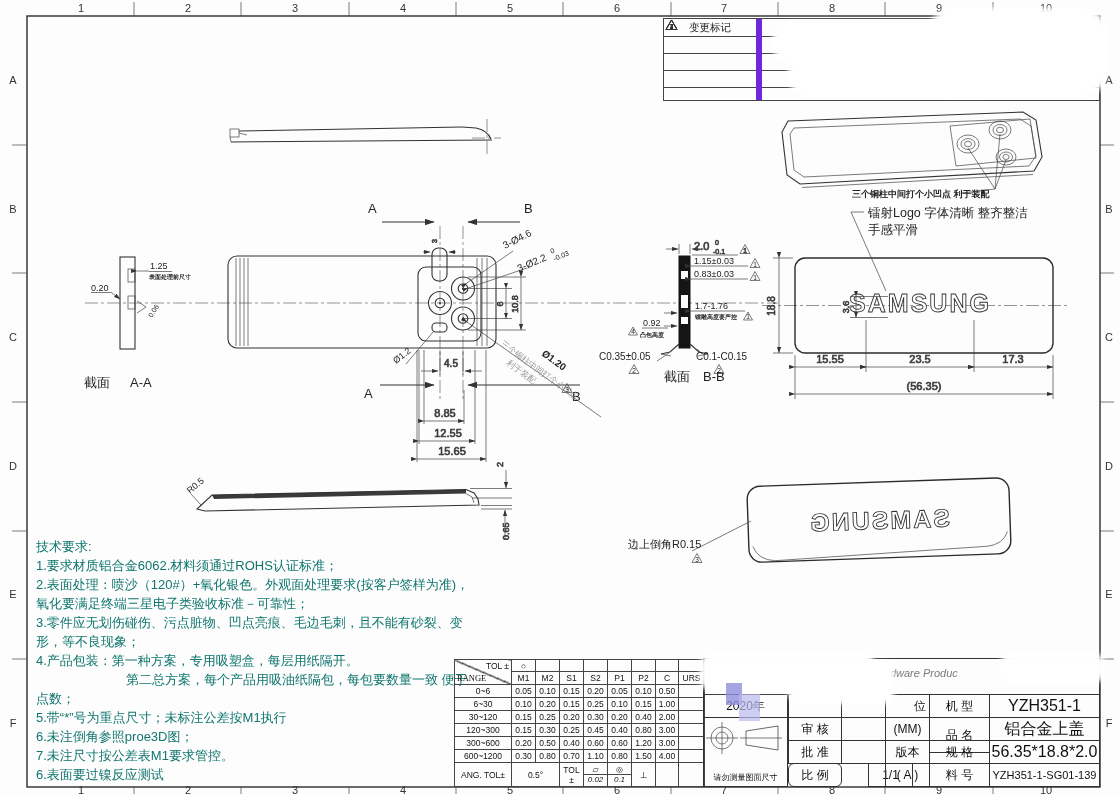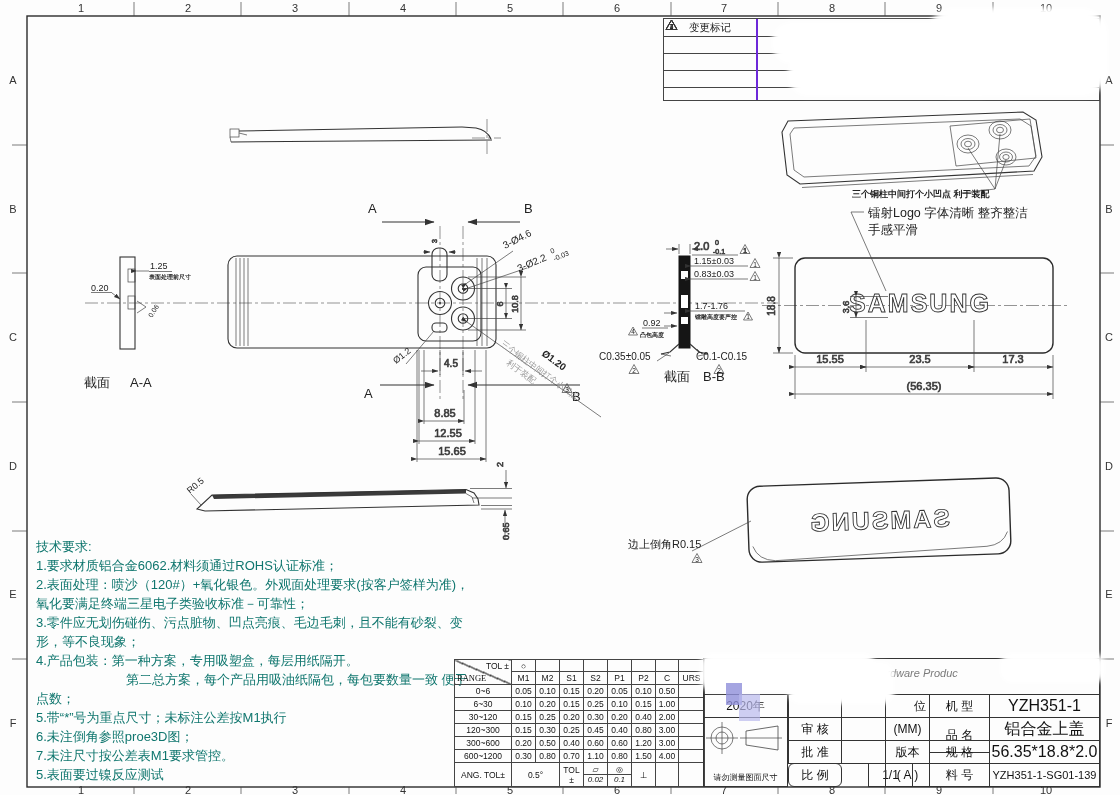--- a/index.html
+++ b/index.html
@@ -21,21 +21,21 @@
   .gray{fill:#9a9a9a;font-size:8.5px;}
   .logo{font-size:25px;font-weight:bold;letter-spacing:2px;fill:#fff;stroke:#333;stroke-width:.9;}
   .gridnum{font-size:11px;text-anchor:middle;fill:#333;}
   
   .abs{position:absolute;box-sizing:border-box;}
   #technotes{left:36px;top:537px;width:434px;font-size:13px;line-height:19px;color:#0f766e;}
   #technotes div{white-space:pre-wrap;}
   .indent{text-indent:90px;}
   
   #revtable{left:663px;top:18px;width:437px;height:83px;border:1px solid #444;display:flex;}
-  #revtable .c1{width:92px;border-right:2px solid #6d28d9;}
+  #revtable .c1{width:92px;border-right:6px solid #6d28d9;}
   #revtable .c2{flex:1;}
   #revtable .row{height:16px;border-bottom:1px solid #444;display:flex;align-items:center;justify-content:center;font-size:10.5px;}
   #revtable .row:last-child{border-bottom:none;}
   #revtable .hdr{height:17px;}
   
   #toltable{left:454px;top:659px;width:251px;height:128px;}
   #toltable table{border-collapse:collapse;width:100%;height:100%;table-layout:fixed;}
   #toltable td{border:1px solid #444;font-size:8.5px;text-align:center;padding:0;overflow:hidden;color:#111;}
   #toltable .diag{position:relative;background:linear-gradient(to top right,transparent 48.5%,#444 48.5%,#444 51.5%,transparent 51.5%);}
   #toltable .diag .tl{position:absolute;top:1px;right:2px;font-size:8.5px;}
@@ -473,21 +473,21 @@
 <div id="technotes" class="abs">
   <div>技术要求:</div>
   <div>1.要求材质铝合金6062.材料须通过ROHS认证标准；</div>
   <div>2.表面处理：喷沙（120#）+氧化银色。外观面处理要求(按客户签样为准)，氧化要满足终端三星电子类验收标准－可靠性；</div>
   <div>3.零件应无划伤碰伤、污点脏物、凹点亮痕、毛边毛刺，且不能有砂裂、变形，等不良现象；</div>
   <div>4.产品包装：第一种方案，专用吸塑盒，每层用纸隔开。</div>
   <div class="indent">第二总方案，每个产品用吸油纸隔包，每包要数量一致 便于点数；</div>
   <div>5.带“*”号为重点尺寸；未标注公差按M1执行</div>
   <div>6.未注倒角参照proe3D图；</div>
   <div>7.未注尺寸按公差表M1要求管控。</div>
-  <div>5.表面要过镍反应测试</div>
+  <div>6.表面要过镍反应测试</div>
 </div>
 
 <div id="revtable" class="abs">
   <div class="c1">
     <div class="row hdr">变更标记</div>
     <div class="row">
           <svg width="15" height="13" viewBox="-7.5 -6.5 15 13">
             <path d="M0,-5.5 L5.5,4 H-5.5 Z" fill="none" stroke="#333" stroke-width=".9"></path>
             <text y="3" text-anchor="middle" font-size="6.5">1</text>
           </svg>

